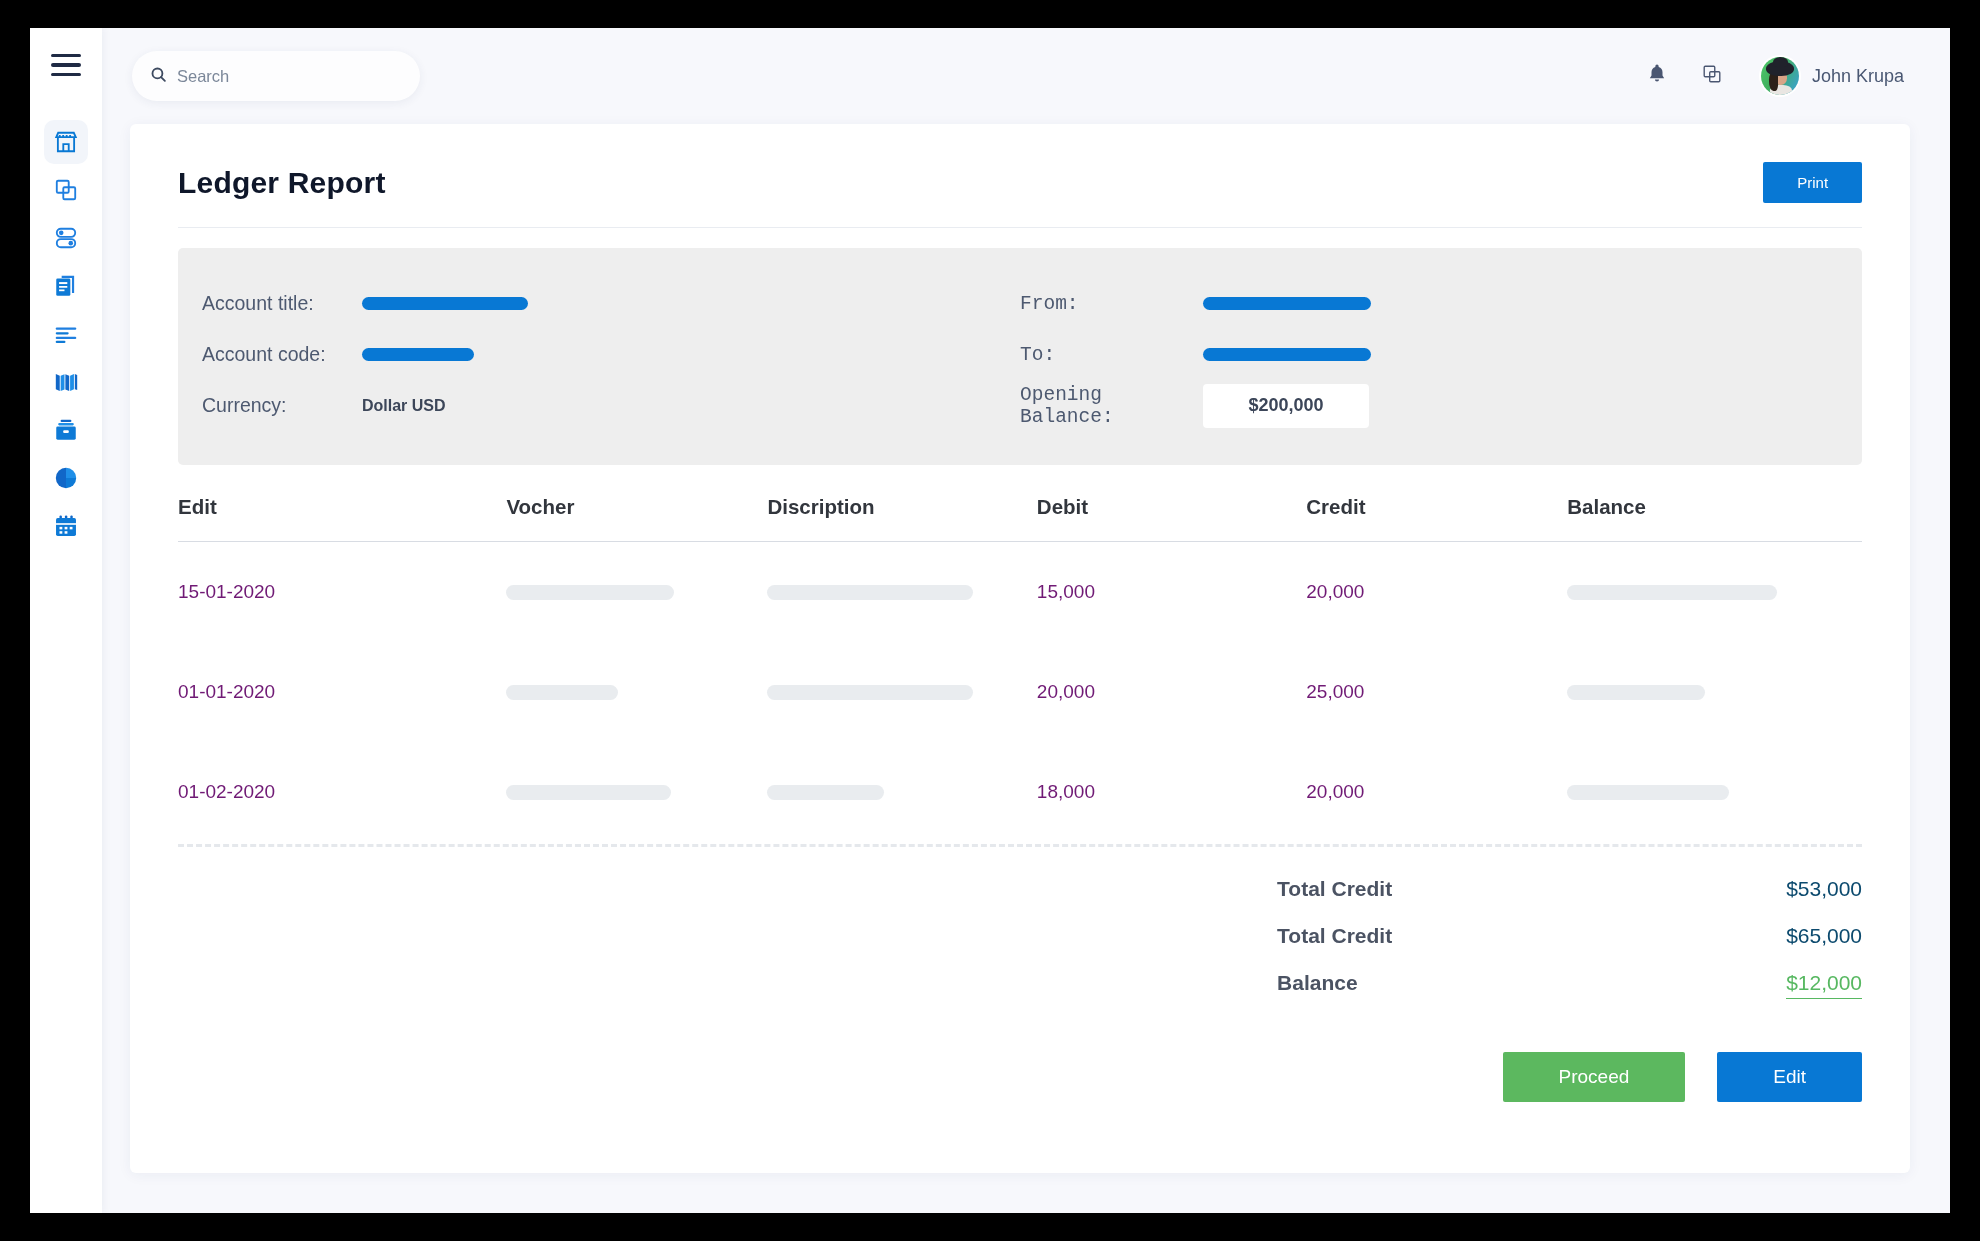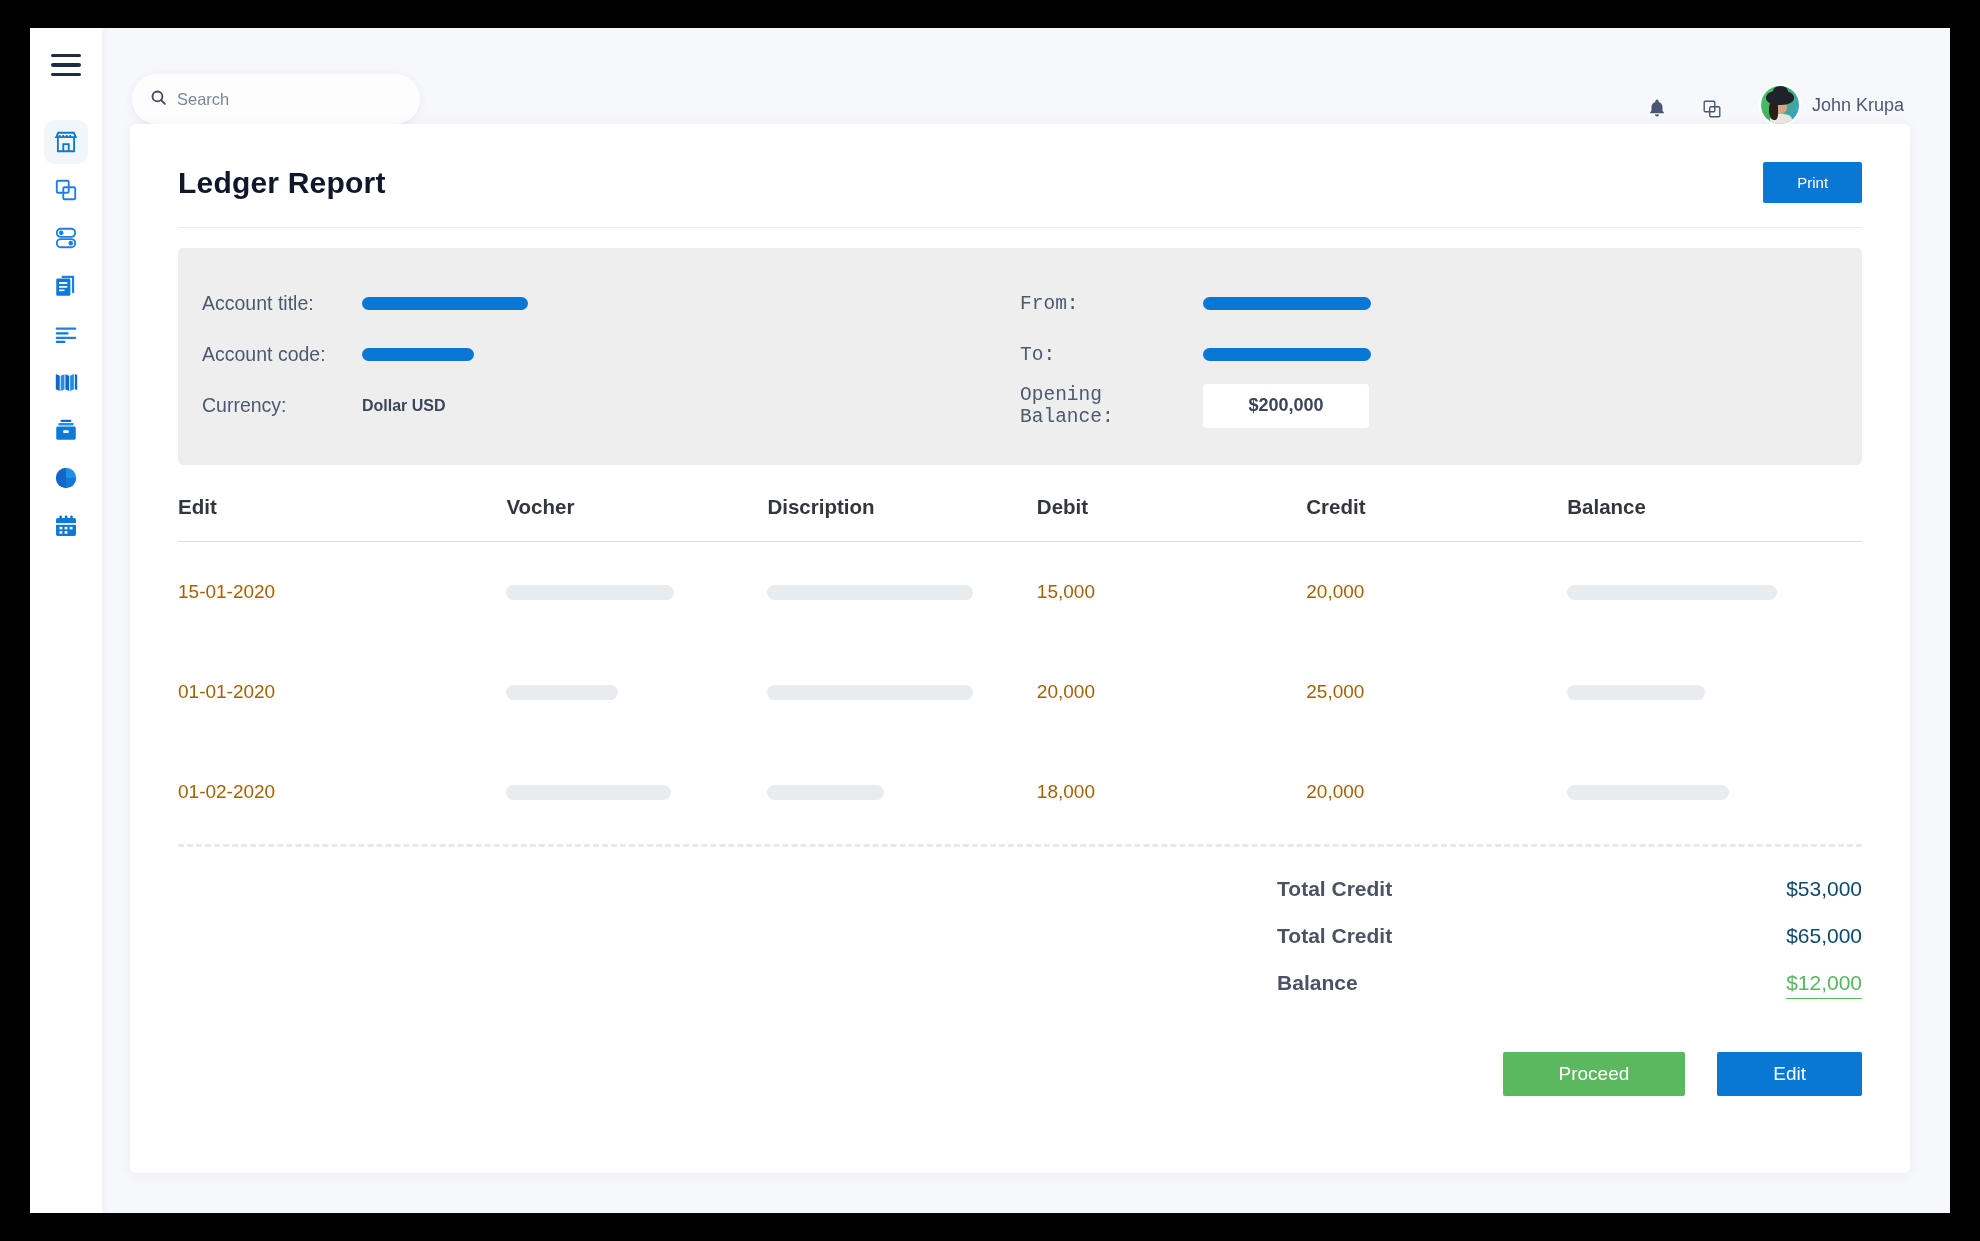--- a/index.html
+++ b/index.html
@@ -52,21 +52,21 @@
     flex: 1 1 auto;
     display: flex;
     flex-direction: column;
     min-width: 0;
     position: relative;
   }
   #topbar {
     height: 96px;
     flex: 0 0 96px;
     display: flex;
-    align-items: flex-end;
+    align-items: center;
     padding: 0 46px 0 30px;
   }
   #search-wrap {
     width: 288px; height: 50px;
     background: #fdfdfe;
     border-radius: 26px;
     display: flex; align-items: center;
     padding: 0 18px;
     box-shadow: 0 2px 10px rgba(40,55,100,.07);
   }
@@ -161,21 +161,21 @@
 
   
   #ledger-table { width: 100%; border-collapse: collapse; margin-top: 30px; table-layout: fixed; }
   #ledger-table th {
     text-align: left;
     font-size: 20.5px; font-weight: bold; color: #32363d;
     padding: 0 0 22px 0;
     border-bottom: 1.6px solid #d8dce3;
   }
   #ledger-table td {
-    font-size: 19px; color: #a16207;
+    font-size: 19px; color: #701a75;
     padding: 39px 0 39px 0;
     vertical-align: middle;
   }
   .col-date    { width: 19.5%; }
   .col-vocher  { width: 15.5%; }
   .col-descr   { width: 16.0%; }
   .col-debit   { width: 16.0%; }
   .col-credit  { width: 15.5%; }
   .col-balance { width: 17.5%; }
   .ph {
@@ -213,21 +213,21 @@
     padding-bottom: 3px;
   }
 
   #actions {
     display: flex; justify-content: flex-end; gap: 32px;
     margin-top: 30px; padding-bottom: 40px;
   }
   .action-btn {
     border: none; color: #fff; cursor: pointer;
     font-family: "Liberation Sans", sans-serif;
-    font-size: 19px; padding: 0 56px; height: 44px; border-radius: 2px;
+    font-size: 19px; padding: 0 56px; height: 50px; border-radius: 2px;
   }
   #proceed-btn { background: #5cb85f; }
   #edit-btn { background: #0878d4; }
 </style>
 </head>
 <body>
 
 <div id="app-frame">
 
   <div id="sidebar">

